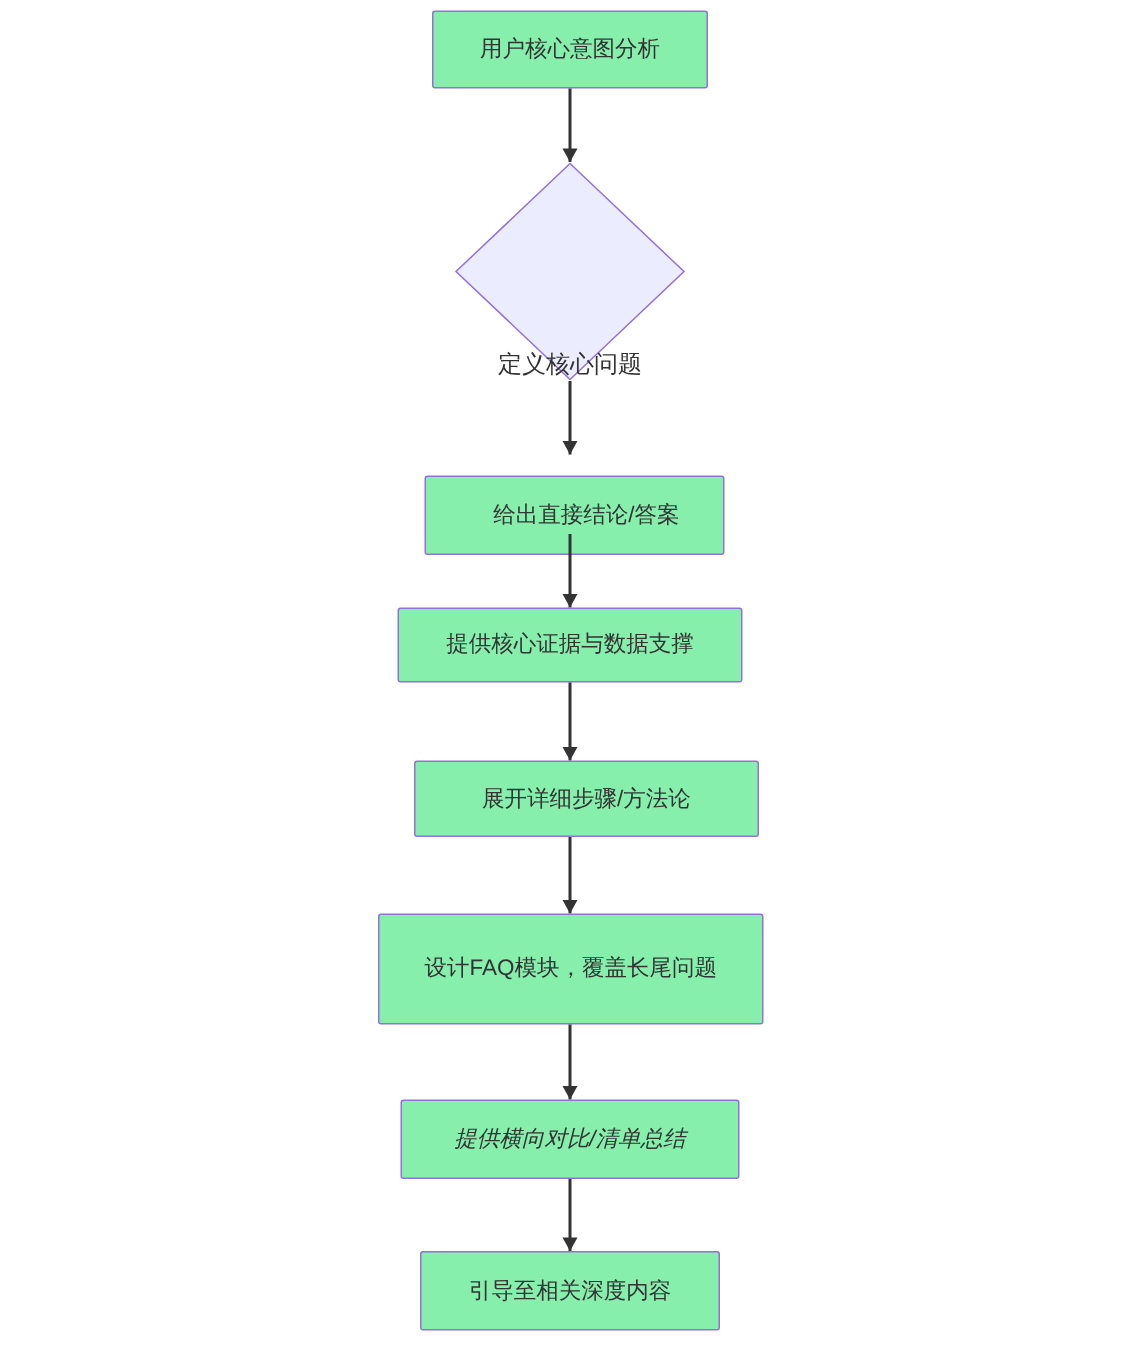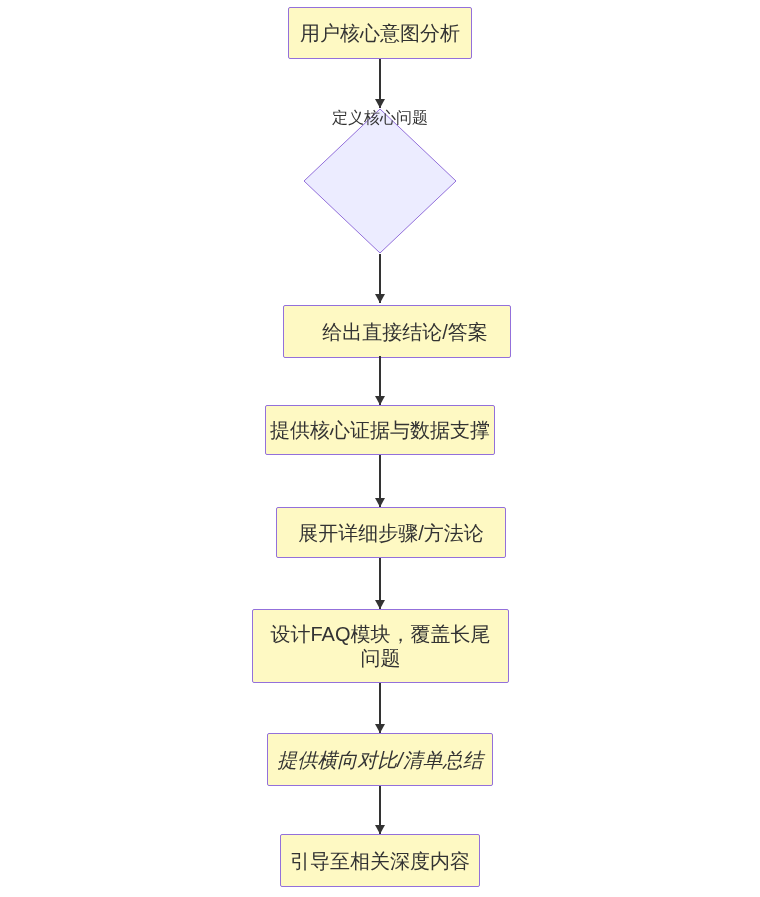--- a/index.html
+++ b/index.html
@@ -11,35 +11,35 @@
   .canvas {
     position: relative;
     width: 760px;
     height: 897px;
     background: #ffffff;
     overflow: hidden;
   }
   .node {
     position: absolute;
     box-sizing: border-box;
-    background: #fef9c3;
+    background: #86efac;
     border: 1px solid #9370DB;
     border-radius: 2px;
     color: #333333;
-    font-size: 20px;
+    font-size: 15px;
     line-height: 24px;
     display: flex;
     align-items: center;
     justify-content: center;
     text-align: center;
   }
   .diamond-wrap {
     position: absolute;
     display: flex;
-    align-items: flex-start;
+    align-items: flex-end;
     justify-content: center;
   }
   .diamond-wrap svg {
     position: absolute;
     top: 0;
     left: 0;
   }
   .diamond-label {
     position: relative;
     color: #333333;
@@ -77,21 +77,21 @@
 
   <div class="diamond-wrap" style="left:303px; top:108px; width:154px; height:146px;">
     <svg width="154" height="146" viewBox="0 0 154 146">
       <polygon points="77,1 153,73 77,145 1,73" fill="#ECECFF" stroke="#9370DB" stroke-width="1"></polygon>
     </svg>
     <div class="diamond-label">定义核心问题</div>
   </div>
 
   <div class="edge" style="top:254px; height:49px;"></div>
 
-  <div class="node" style="left:283px; top:305px; width:228px; height:53px;padding-left:16px;">给出直接结论/答案</div>
+  <div class="node" style="left:283px; top:317px; width:200px; height:53px;padding-left:16px;">给出直接结论/答案</div>
 
   <div class="edge" style="top:356px; height:49px;"></div>
 
   <div class="node" style="left:265px; top:405px; width:230px; height:50px;">提供核心证据与数据支撑</div>
 
   <div class="edge" style="top:455px; height:52px;"></div>
 
   <div class="node" style="left:276px; top:507px; width:230px; height:51px;">展开详细步骤/方法论</div>
 
   <div class="edge" style="top:558px; height:51px;"></div>

